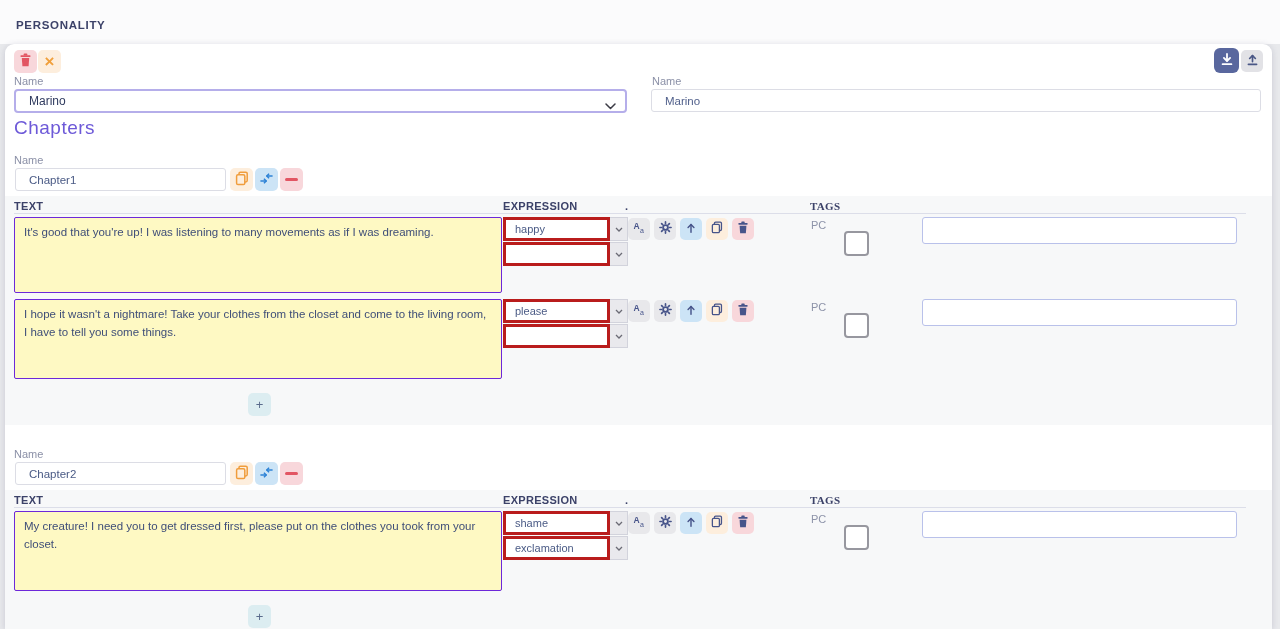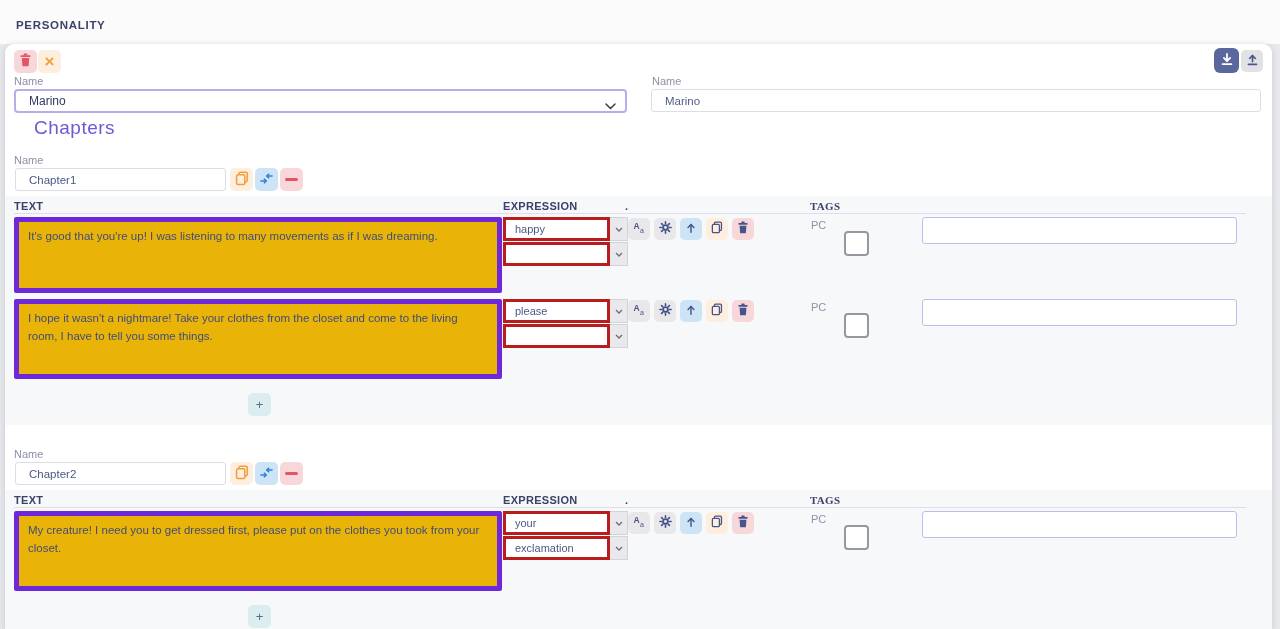--- a/index.html
+++ b/index.html
@@ -34,35 +34,35 @@
                   border:2px solid #b5aeea; border-radius:4px; display:flex; align-items:center;
                   font-size:12px; color:#2f3a5e; padding-left:13px; cursor:pointer; }
   .saved-chev { position:absolute; right:9px; top:8px; }
 
   .txt-input { position:absolute; background:#fff; border:1px solid #dcdde5; border-radius:3px;
                font-size:11.5px; color:#52618c; padding-left:13px;
                font-family:"Liberation Sans",sans-serif; }
   .name-input { left:646px; top:45px; width:610px; height:23px; }
 
   .chapters-heading { position:absolute; left:9px; top:73px; font-size:19px; font-weight:500;
-                      letter-spacing:.5px; color:#6d59d8;margin-left:20px; }
+                      letter-spacing:.5px; color:#6d59d8; }
 
   .chapter { position:absolute; left:0; right:0; }
   .chname-input { left:10px; top:20px; width:211px; height:23px; color:#4a5a85; }
 
   .tblock { position:absolute; left:0; right:0; background:#f7f8f9;padding-left:40px; }
   .thead { position:absolute; left:9px; right:26px; top:0; height:18px;
            border-bottom:1px solid #dcdee9; }
   .thead span { position:absolute; top:4px; font-size:11px; font-weight:bold;
                 letter-spacing:.3px; color:#3c4269; }
   .h-text { left:0; } .h-expr { left:489px; } .h-dot { left:611px; } .h-tags { left:796px;font-family:Liberation Serif, serif; }
 
   .row { position:absolute; left:0; right:0; }
-  .row textarea { position:absolute; left:9px; top:0; width:488px; background:#eab308;
-                  border:5px solid #6d28d9; border-radius:2px; resize:none; padding:6px 9px;
+  .row textarea { position:absolute; left:9px; top:0; width:488px; background:#fef9c3;
+                  border:1px solid #6d28d9; border-radius:2px; resize:none; padding:6px 9px;
                   font-size:11.5px; line-height:1.55; color:#3f4e78;
                   font-family:"Liberation Sans",sans-serif; }
   .ta-sm { height:76px; } .ta-lg { height:80px; }
 
   .sel { position:absolute; left:498px; height:24px; width:125px; display:flex; cursor:pointer; }
   .sel-a { top:0; } .sel-b { top:25px; }
   .sel .box { width:107px; height:24px; background:#fff; border:3px solid #b91c1c;
               display:flex; align-items:center; padding-left:9px; font-size:11px; color:#4a5a85; }
   .sel .arr { width:18px; height:24px; background:#e9e9ed; border:1px solid #d2d3dc;
               border-left:none; display:flex; align-items:center; justify-content:center; }
@@ -344,21 +344,21 @@
       <div class="thead">
         <span class="h-text">TEXT</span>
         <span class="h-expr">EXPRESSION</span>
         <span class="h-dot">.</span>
         <span class="h-tags">TAGS</span>
       </div>
 
       <div class="row" style="top:21px;">
         <textarea class="ta-lg" style="">My creature! I need you to get dressed first, please put on the clothes you took from your closet.</textarea>
         <div class="sel sel-a">
-          <div class="box">your</div>
+          <div class="box">shame</div>
           <div class="arr">
             <svg width="8" height="5" viewBox="0 0 8 5" fill="none" stroke="#6b6b75" stroke-width="1.3">
                 <path d="M1 1l3 3 3-3"></path>
               </svg>
           </div>
         </div>
         <div class="sel sel-b">
           <div class="box">exclamation</div>
           <div class="arr">
             <svg width="8" height="5" viewBox="0 0 8 5" fill="none" stroke="#6b6b75" stroke-width="1.3">

